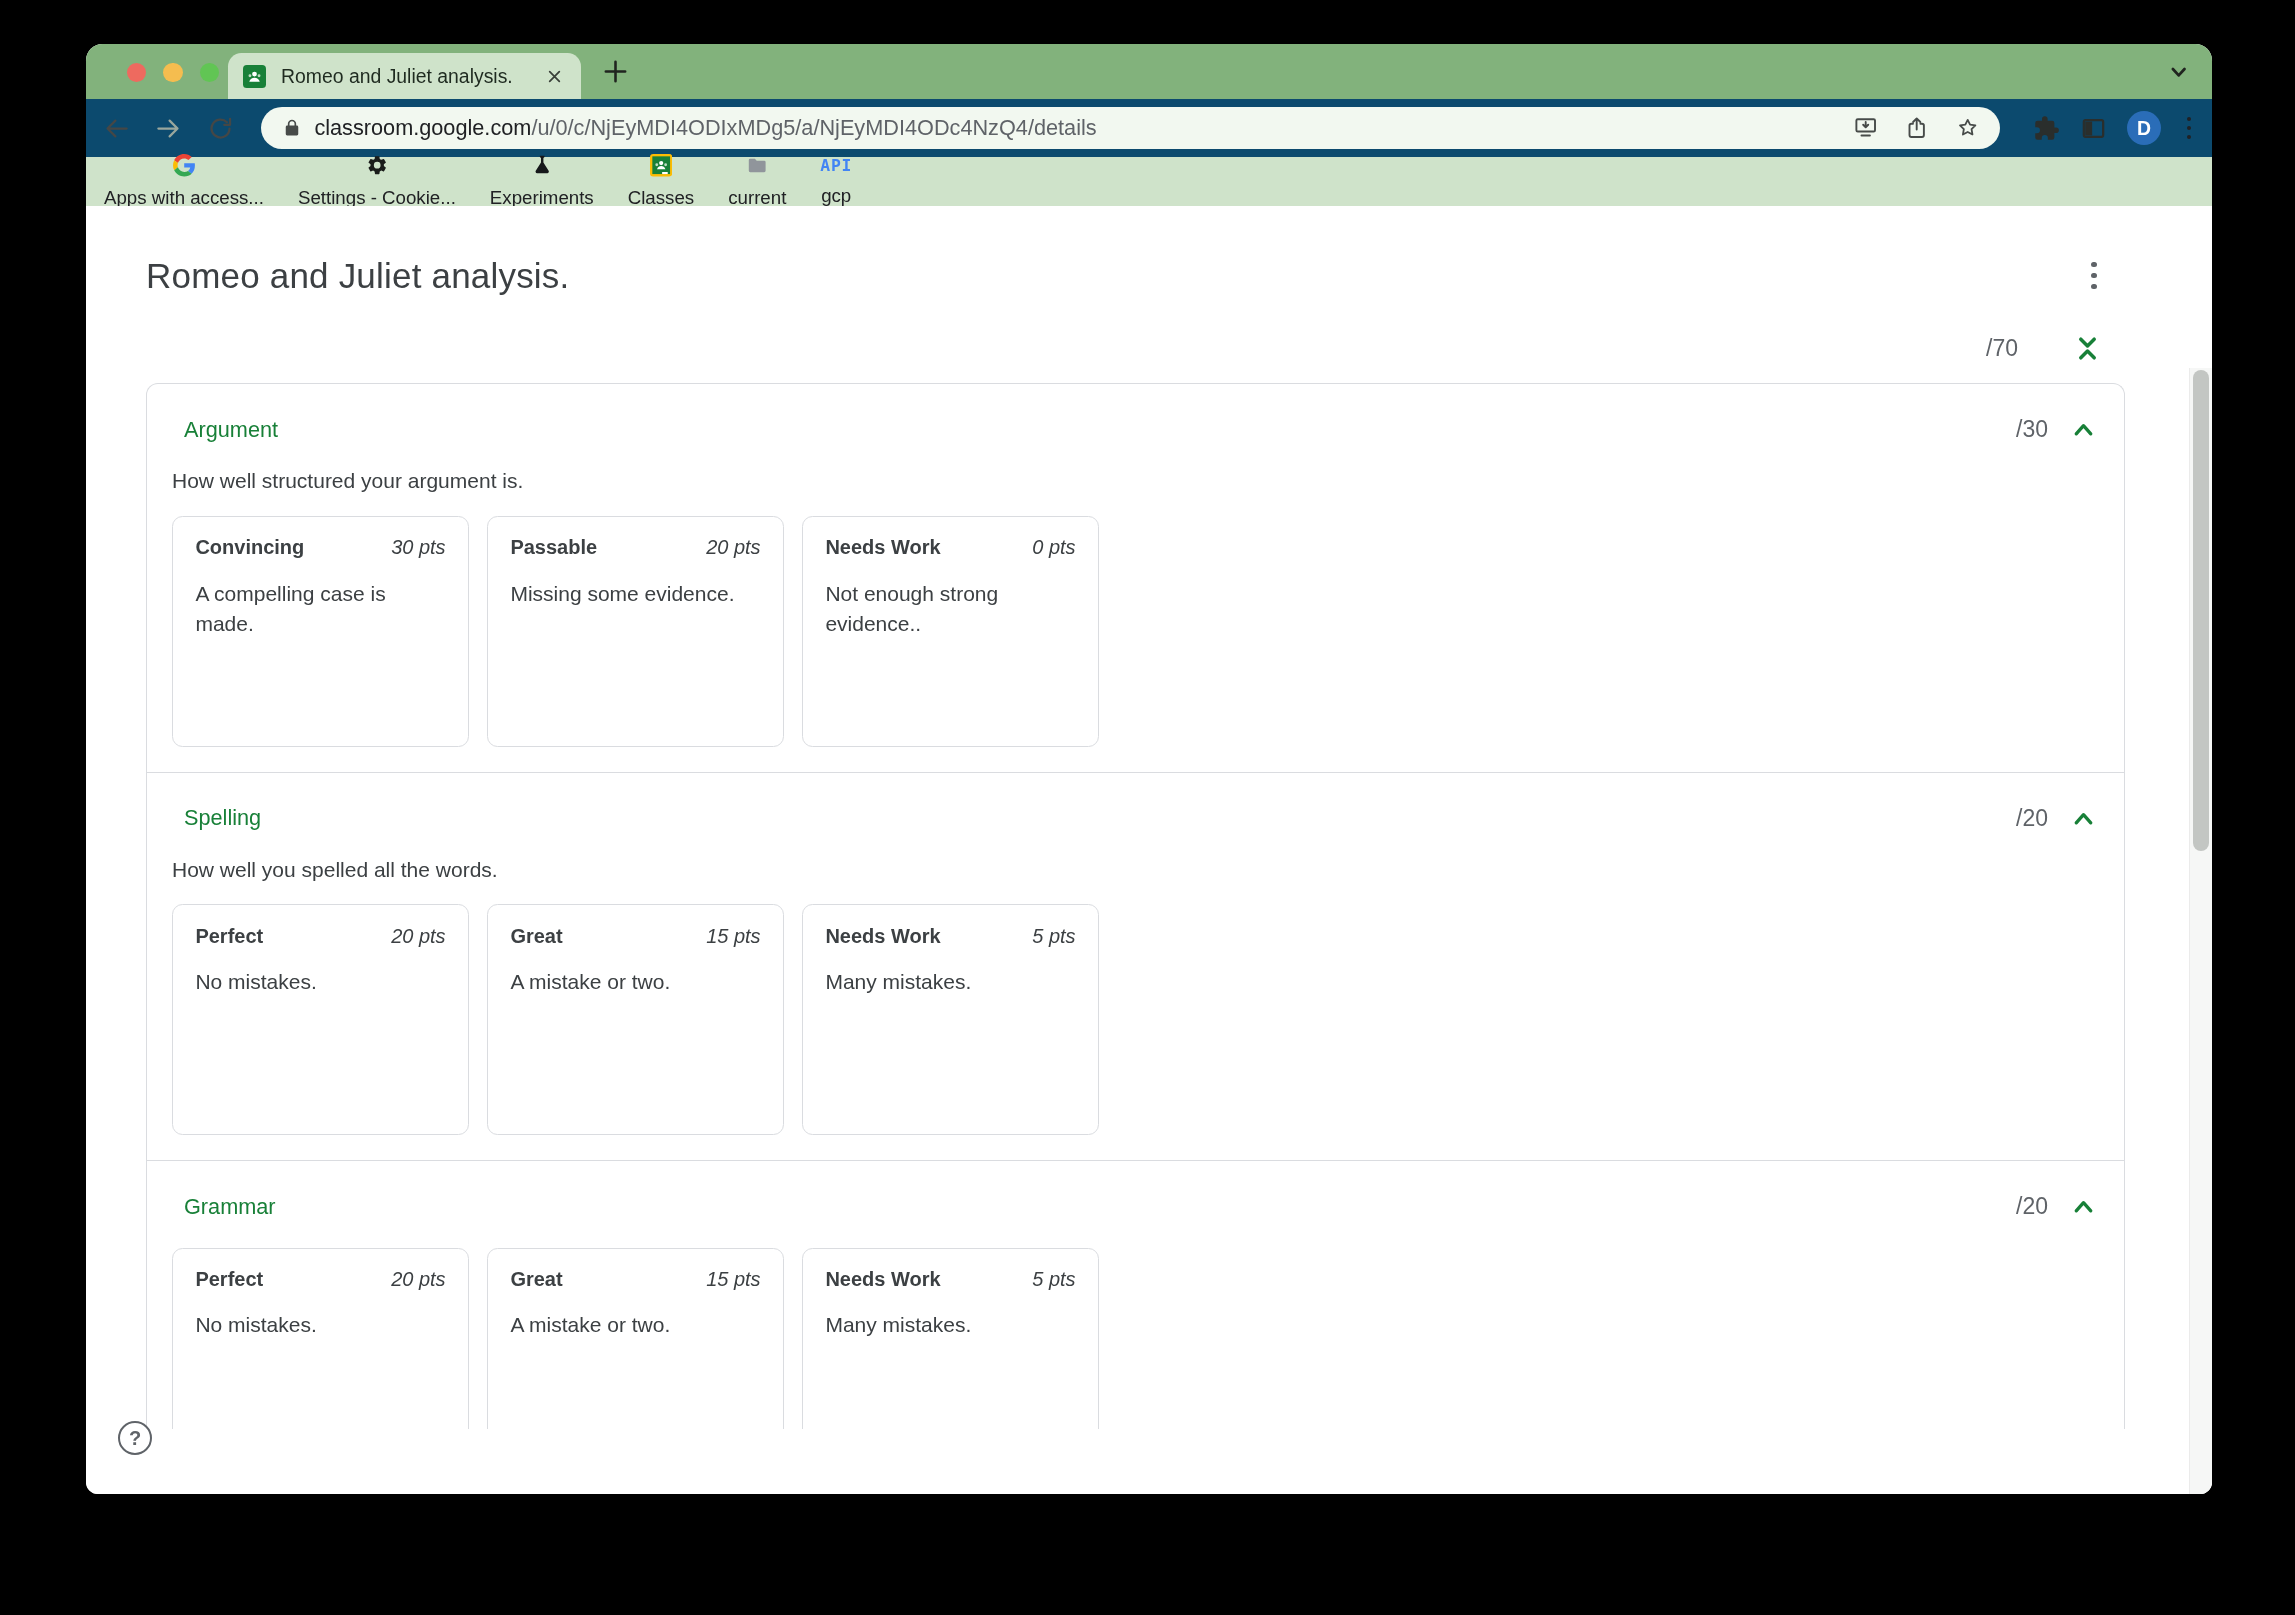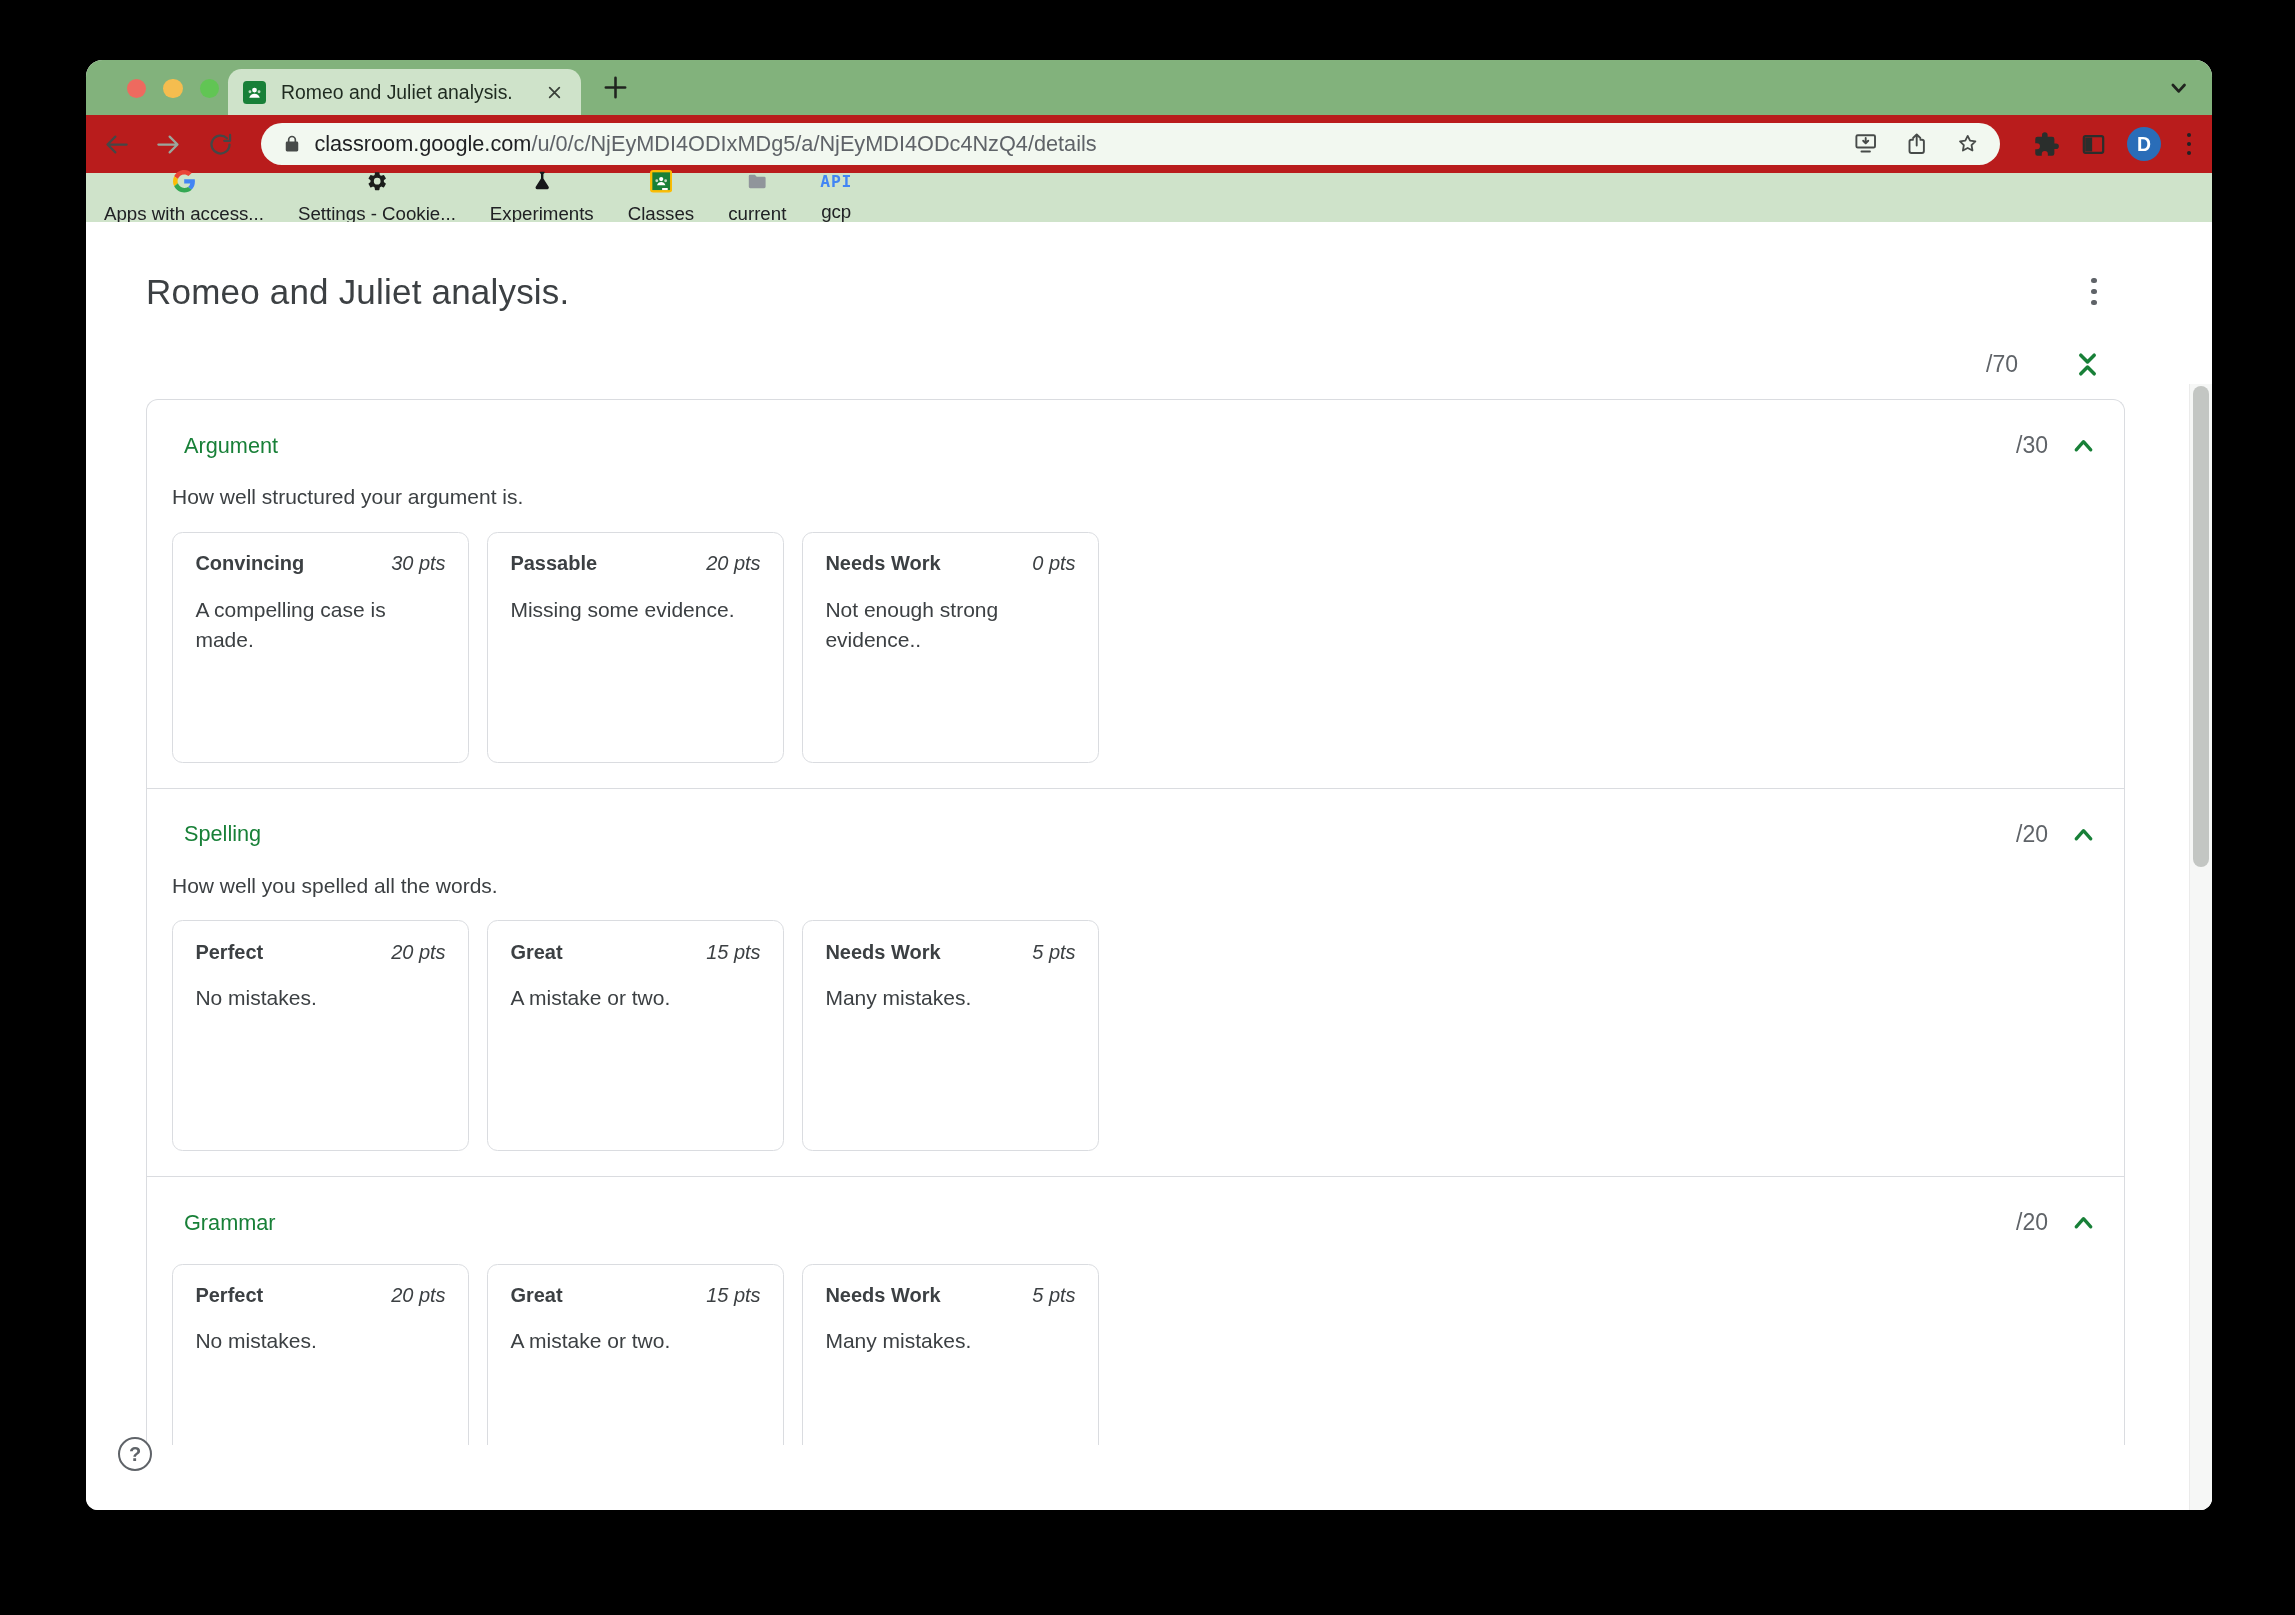--- a/index.html
+++ b/index.html
@@ -1,32 +1,32 @@
 <!DOCTYPE html>
 <html style="font-size:12px"><head>
 <meta charset="utf-8">
 <style>
   html,body{margin:0;padding:0;background:#000;width:2295px;height:1616px;
     font-family:"Liberation Sans","DejaVu Sans",sans-serif;}
-  .window{position:absolute;left:86px;top:60px;width:2126px;height:1450px;
+  .window{position:absolute;left:86px;top:44px;width:2126px;height:1450px;
     border-radius:16.4px 16.4px 12px 12px;overflow:hidden;background:#fff;}
   
   .tabstrip{position:relative;height:55px;background:#82b27c;}
   .lights{position:absolute;left:41px;top:18.7px;display:flex;gap:17px;}
   .light{width:19.4px;height:19.4px;border-radius:50%;}
   .light.red{background:#ee6a5f}.light.yellow{background:#f5bd4f}.light.green{background:#61c554}
   .tab{position:absolute;left:142px;bottom:0;width:353px;height:46px;background:#cfe3ca;
     border-radius:13.4px 13.4px 0 0;display:flex;align-items:center;padding:0 16.4px 0 15px;box-sizing:border-box;}
   .favicon{width:23px;height:23px;flex:0 0 auto;}
   .tab-title{font-size:19.4px;color:#1f2b20;margin-left:15px;flex:1;white-space:nowrap;overflow:hidden;}
   .tab-close{width:21px;height:21px;flex:0 0 auto;}
   .newtab{position:absolute;left:514px;top:12px;width:31px;height:31px;}
   .strip-chev{position:absolute;left:2080px;top:15px;width:25.4px;height:25.4px;}
   
-  .toolbar{height:58px;background:#b91c1c;display:flex;align-items:center;padding:0 16.4px 0 13.4px;box-sizing:border-box;}
+  .toolbar{height:58px;background:#0c4a6e;display:flex;align-items:center;padding:0 16.4px 0 13.4px;box-sizing:border-box;}
   .navbtn{width:34px;height:34px;display:flex;align-items:center;justify-content:center;margin-right:18px;}
   .navbtn svg{width:27px;height:27px;}
   .omnibox{flex:1;height:42px;background:#f2f8f0;border-radius:21px;display:flex;align-items:center;
     padding:0 19.4px 0 21px;box-sizing:border-box;margin:0 13.4px 0 6px;min-width:0;}
   .omnibox .lock{width:20px;height:20px;flex:0 0 auto;margin-right:12px;}
   .url{font-size:21.7px;white-space:nowrap;overflow:hidden;flex:1;min-width:0;}
   .url .domain{color:#202124;}
   .url .path{color:#5f6368;}
   .pill-ic{width:25.4px;height:25.4px;flex:0 0 auto;margin-left:25.4px;}
   .right-ic{width:28px;height:28px;display:flex;align-items:center;justify-content:center;margin-left:19.4px;}

